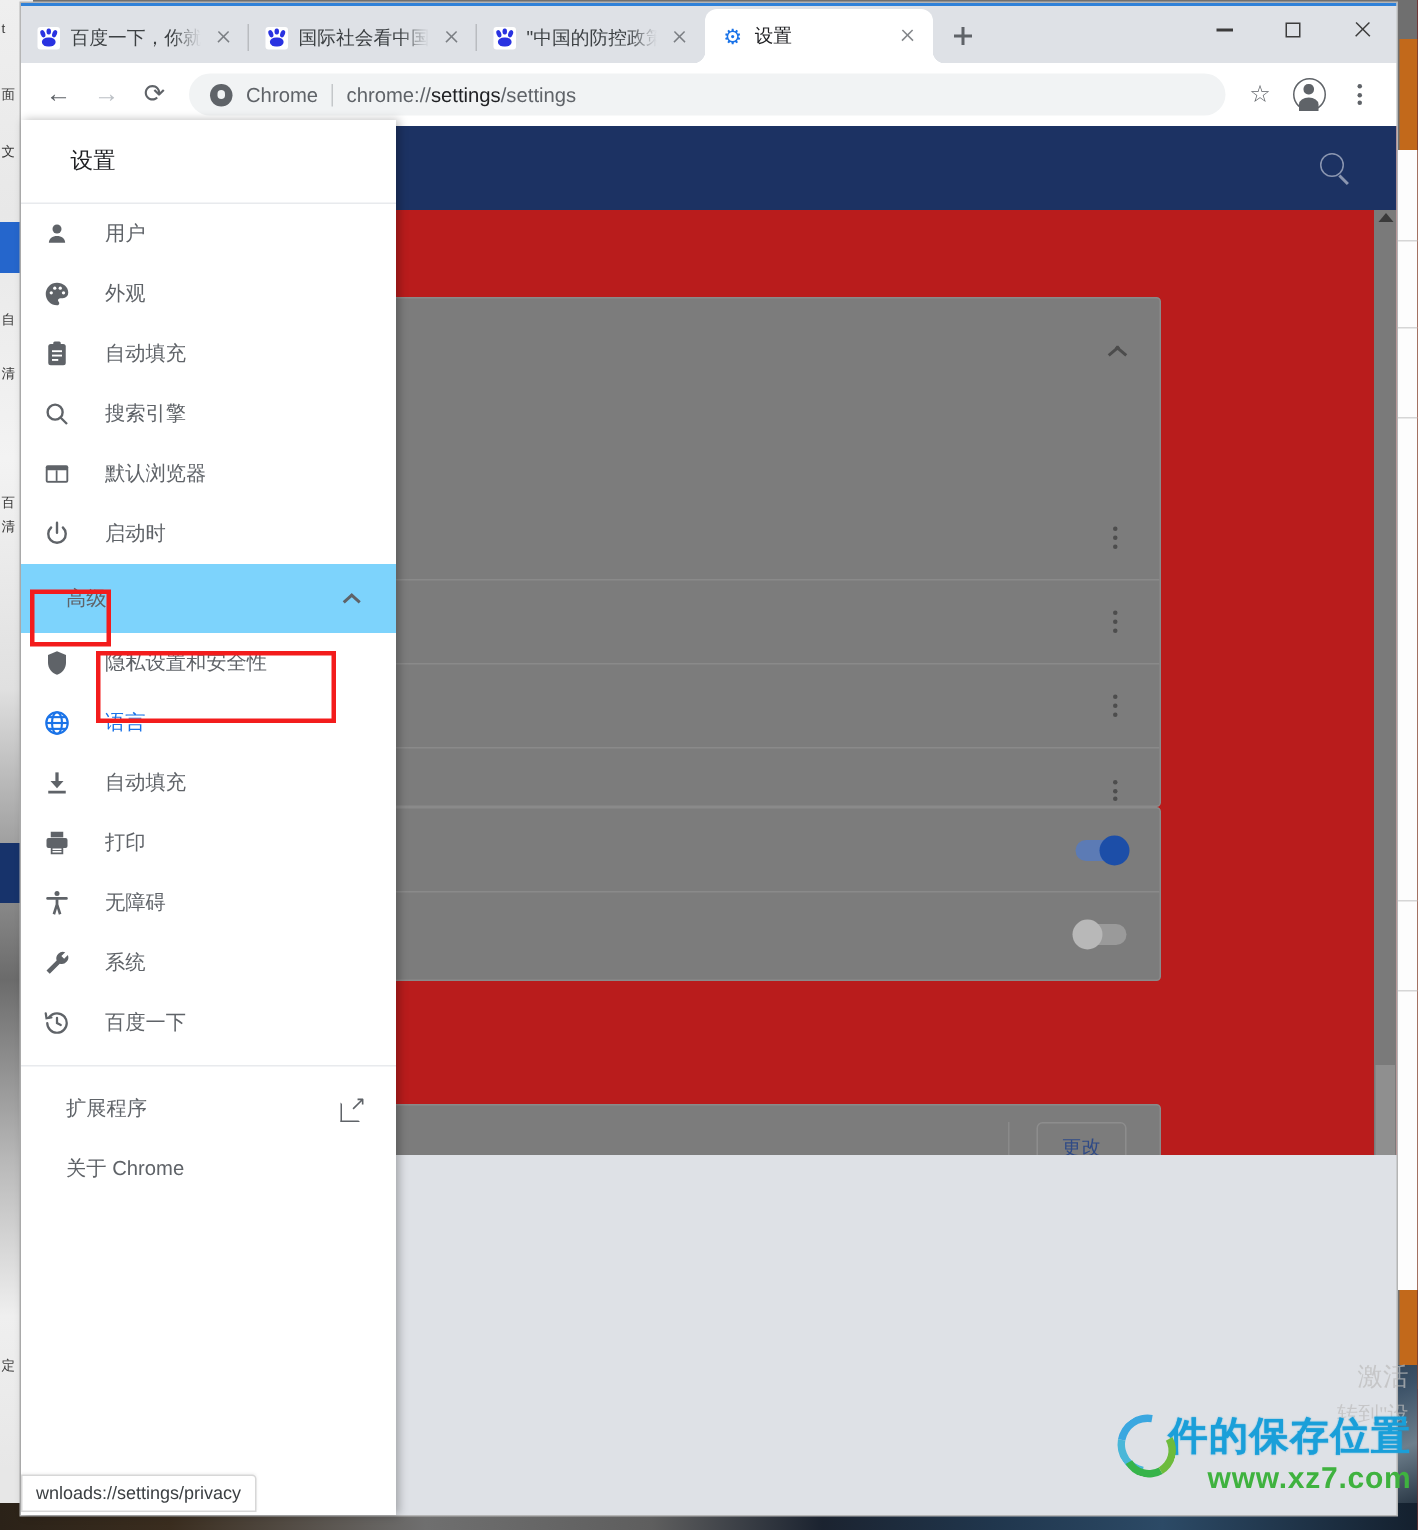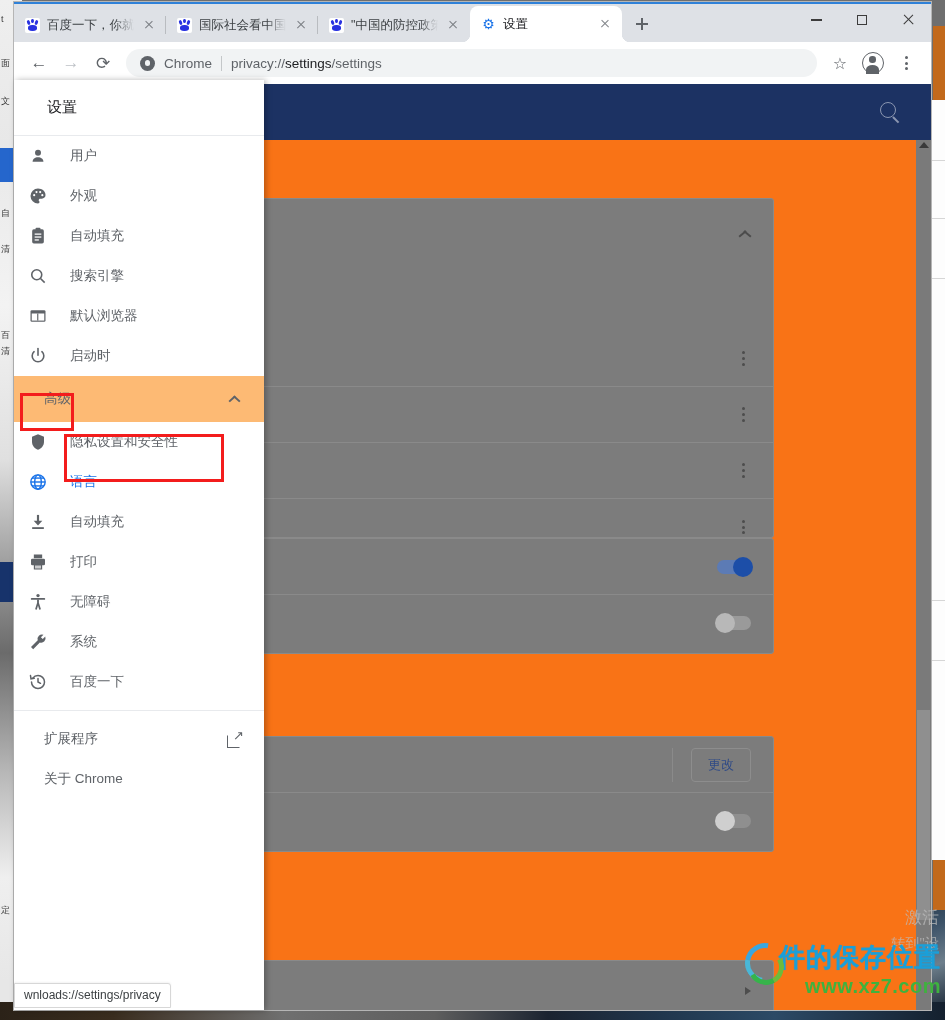--- a/index.html
+++ b/index.html
@@ -111,21 +111,21 @@
   .star { color:#5f6368; font-size:16px; }
   .avatar { width:22px; height:22px; border-radius:50%; border:1.6px solid #5f6368; position:relative; }
   .avatar:before { content:""; position:absolute; left:6.2px; top:3.4px; width:6.4px; height:6.4px;
       border-radius:50%; background:#5f6368; }
   .avatar:after { content:""; position:absolute; left:2.8px; top:11.6px; width:13px; height:9px;
       border-radius:50% 50% 0 0; background:#5f6368; }
   .kebab { width:20px; display:flex; flex-direction:column; align-items:center; gap:2.4px; }
   .kebab i { width:3px; height:3px; border-radius:50%; background:#5f6368; display:block; }
 
   
-  #viewport { position:relative; height:926px; background:#f97316; overflow:hidden; }
+  #viewport { position:relative; height:686px; background:#b91c1c; overflow:hidden; }
   #settings-header { height:56px; background:#1c3263; display:flex; align-items:center;
       justify-content:flex-end; padding-right:30px; }
   #settings-header .search-g { width:22px; height:22px; position:relative; opacity:.62; }
   #settings-header .search-g:before { content:""; position:absolute; left:1px; top:1px; width:14px;
       height:14px; border:1.8px solid #cfd4e0; border-radius:50%; }
   #settings-header .search-g:after { content:""; position:absolute; left:14px; top:14.5px; width:8px;
       height:1.8px; background:#cfd4e0; transform:rotate(45deg); transform-origin:left center; }
 
   
   #content-dim { position:absolute; left:0; top:56px; right:0; bottom:0; overflow:hidden; }
@@ -163,21 +163,21 @@
   
   #drawer { position:absolute; left:14px; top:80px; width:250px; height:930px; background:#fff;
       z-index:5; box-shadow:2px 0 6px rgba(0,0,0,.28); }
   #drawer-title { height:56px; display:flex; align-items:center; padding-left:33px; font-size:15px;
       color:#202124; border-bottom:1px solid #e8eaed; }
   .menu-item { height:40px; display:flex; align-items:center; padding-left:14px; gap:22px;
       font-size:13.5px; color:#5f6368; position:relative; }
   .menu-item .mi-icon { width:20px; height:20px; flex:0 0 20px; position:relative; color:#5f6368; }
   .menu-item.active-blue { color:#1a73e8; }
   .menu-item.active-blue .mi-icon { color:#1a73e8; }
-  .menu-item.adv { height:46px; background:#fdba74; padding-left:30px; gap:0;
+  .menu-item.adv { height:46px; background:#7dd3fc; padding-left:30px; gap:0;
       justify-content:space-between; padding-right:24px; color:#5f6368;text-align:right; }
   .menu-sep { height:1px; background:#e8eaed; margin:8px 0 8px 0; }
   .menu-plain { height:40px; display:flex; align-items:center; justify-content:space-between;
       padding:0 22px 0 30px; font-size:13.5px; color:#5f6368; }
   .ext-link { width:15px; height:15px; position:relative; }
   .ext-link:before { content:""; position:absolute; left:0; top:3px; width:11px; height:11px;
       border:1.5px solid #5f6368; border-top-color:transparent; border-right-color:transparent; }
   .ext-link:after { content:"↗"; position:absolute; right:-2px; top:-4px; font-size:13px; color:#5f6368; }
   .chev-sm { width:12px; height:12px; position:relative; }
   .chev-sm:before { content:""; position:absolute; left:0; top:5px; width:8px; height:1.6px;
@@ -283,21 +283,21 @@
   </div>
 
   <div id="toolbar">
     <div class="navbtn">←</div>
     <div class="navbtn dim">→</div>
     <div class="navbtn">⟳</div>
     <div id="omnibox">
       <span class="chrome-mark"></span>
       <span>Chrome</span>
       <span class="sep"></span>
-      <span class="url"><span>privacy://</span><b>settings</b><span>/settings</span></span>
+      <span class="url"><span>chrome://</span><b>settings</b><span>/settings</span></span>
     </div>
     <div class="tb-right">
       <div class="navbtn star">☆</div>
       <div class="navbtn">
           <span class="avatar"></span>
         </div>
       <div class="navbtn">
         <span class="kebab">
             <i></i>
             <i></i>

